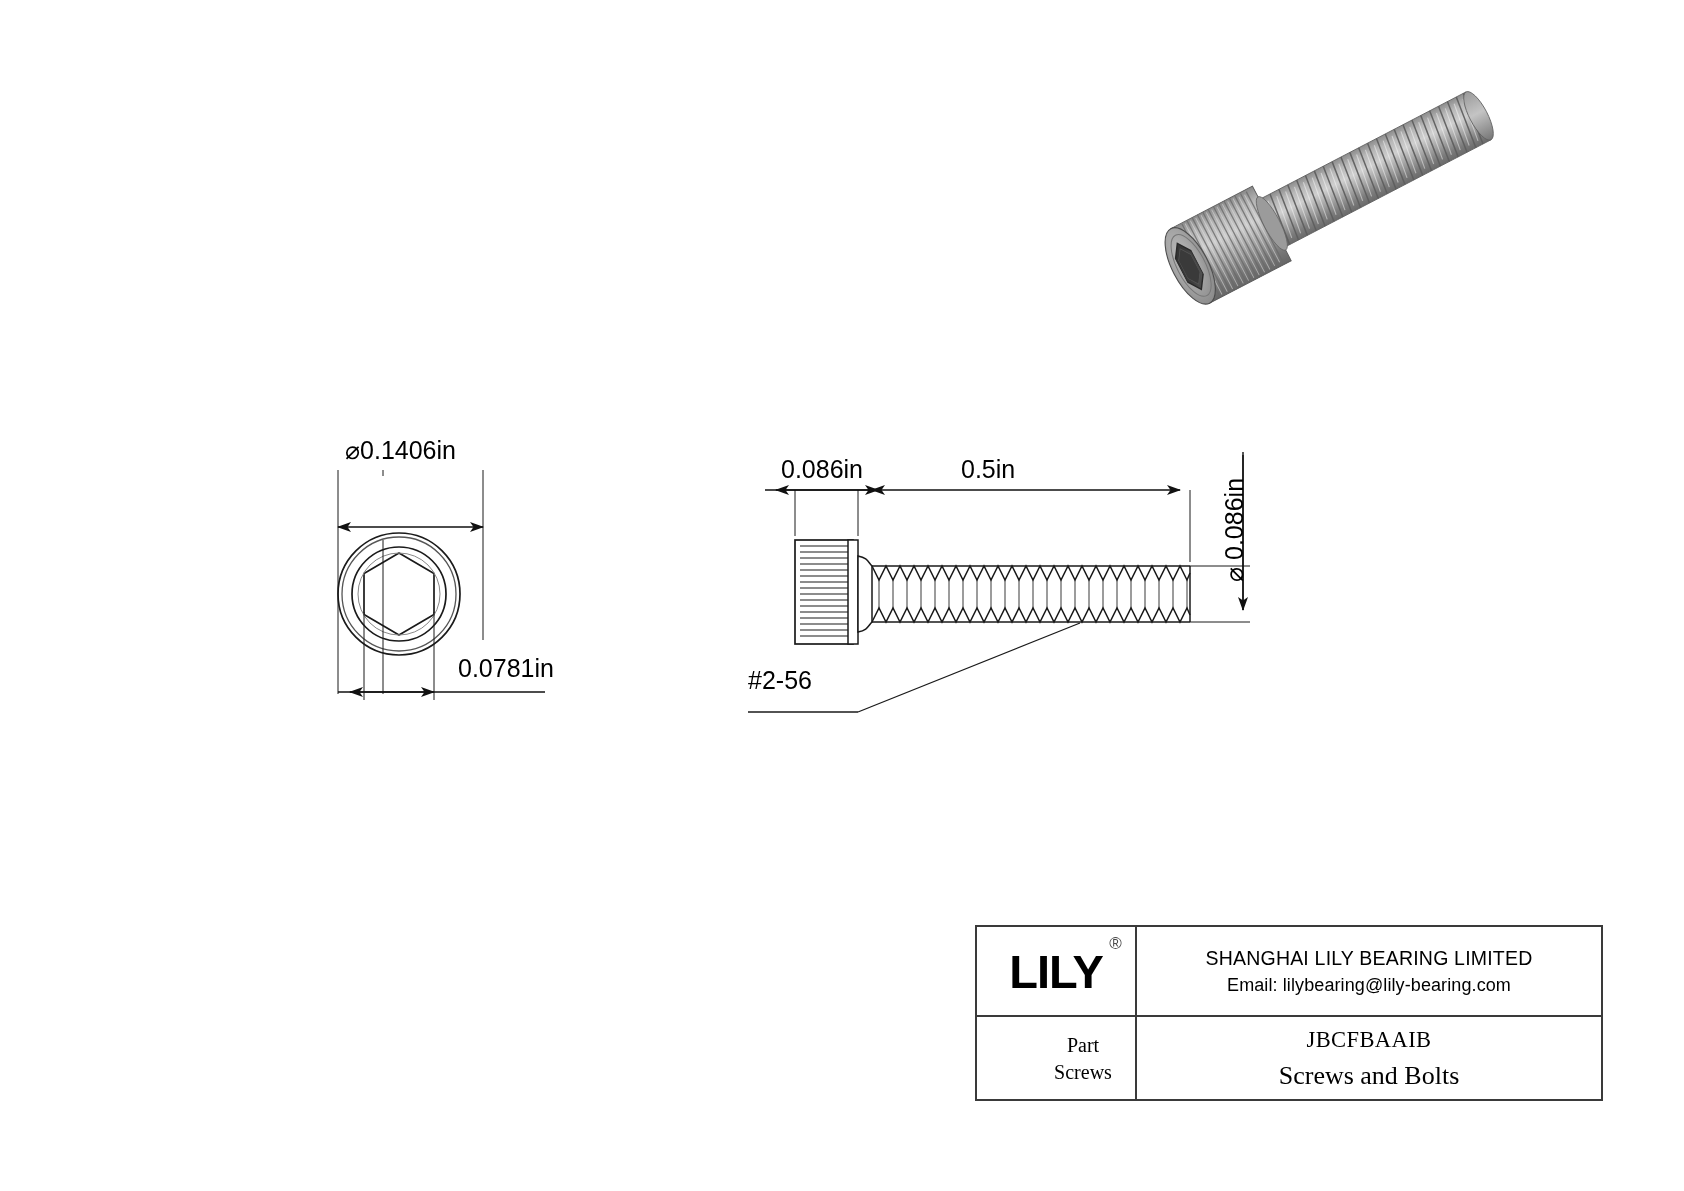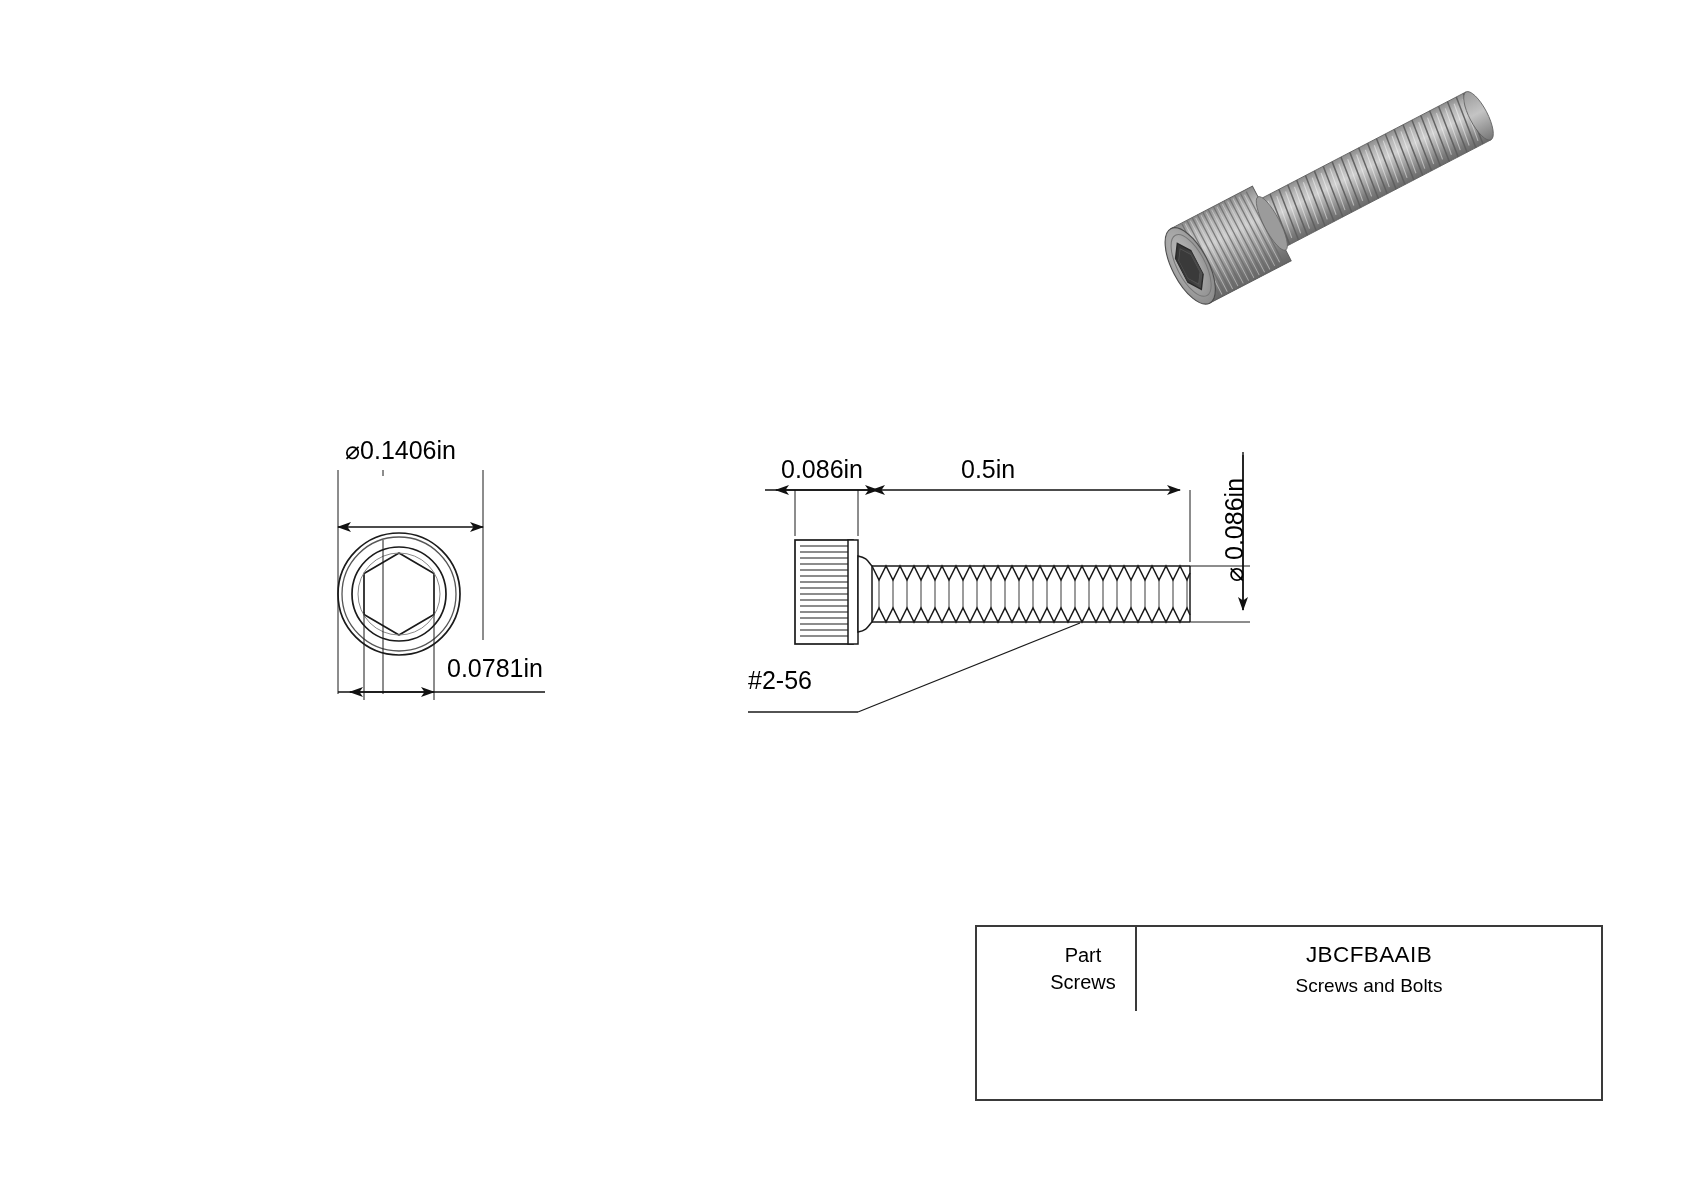--- a/index.html
+++ b/index.html
@@ -45,20 +45,21 @@
     display: flex;
     flex: 0 0 auto;
     box-sizing: border-box;
   }
   .tb-row-top {
     height: 90px;
     border-bottom: 2px solid #3a3a3a;
   }
   .tb-row-bottom {
     height: 84px;
+    font-family: Liberation Serif, serif;
   }
   .tb-cell-logo {
     width: 160px;
     border-right: 2px solid #3a3a3a;
     box-sizing: border-box;
     display: flex;
     align-items: center;
     justify-content: center;
   }
   .tb-cell-company {
@@ -121,21 +122,21 @@
   .part-label-line {
     font-size: 20px;
     line-height: 1.35;
   }
   .part-number-value {
     font-size: 22.5px;
     line-height: 1.5;
     letter-spacing: 0.4px;
   }
   .part-category {
-    font-size: 19px;
+    font-size: 26px;
     line-height: 1.45;
   }
   
   .dim {
     position: absolute;
     font-size: 25px;
     font-family: "Liberation Sans", sans-serif;
     color: #000;
     white-space: nowrap;
     line-height: 1;
@@ -407,33 +408,44 @@
 
       <line x1="1080" y1="623" x2="858" y2="712" stroke="#1a1a1a" stroke-width="1.3"></line>
       <line x1="858" y1="712" x2="748" y2="712" stroke="#1a1a1a" stroke-width="1.3"></line>
     </g>
   </svg>
 
   <div class="dim" style="left:345px; top:438px;">
     <span class="phi">⌀</span><span>0.1406in</span>
   </div>
 
-  <div class="dim" style="left:447px; top:656px;">0.0781in</div>
+  <div class="dim" style="left:458px; top:656px;">0.0781in</div>
 
   <div class="dim" style="left:781px; top:457px;">0.086in</div>
 
   <div class="dim" style="left:961px; top:457px;">0.5in</div>
 
   <div class="dim dim-vert" style="left:1222px; top:582px;">
     <span class="phi">⌀</span>&nbsp;<span>0.086in</span>
   </div>
 
   <div class="dim" style="left:748px; top:668px;">#2-56</div>
 
   <div class="title-block">
+    <div class="tb-row tb-row-top">
+      <div class="tb-cell-logo">
+        <span class="logo-text">
+          <span>LILY</span><span class="logo-reg">®</span>
+        </span>
+      </div>
+      <div class="tb-cell-company">
+        <div class="company-name">SHANGHAI LILY BEARING LIMITED</div>
+        <div class="company-email">Email: lilybearing@lily-bearing.com</div>
+      </div>
+    </div>
     <div class="tb-row tb-row-bottom">
       <div class="tb-cell-partlabel">
         <div class="part-label-line">Part</div>
         <div class="part-label-line">Screws</div>
       </div>
       <div class="tb-cell-partvalue">
         <div class="part-number-value">JBCFBAAIB</div>
         <div class="part-category">Screws and Bolts</div>
       </div>
     </div>

